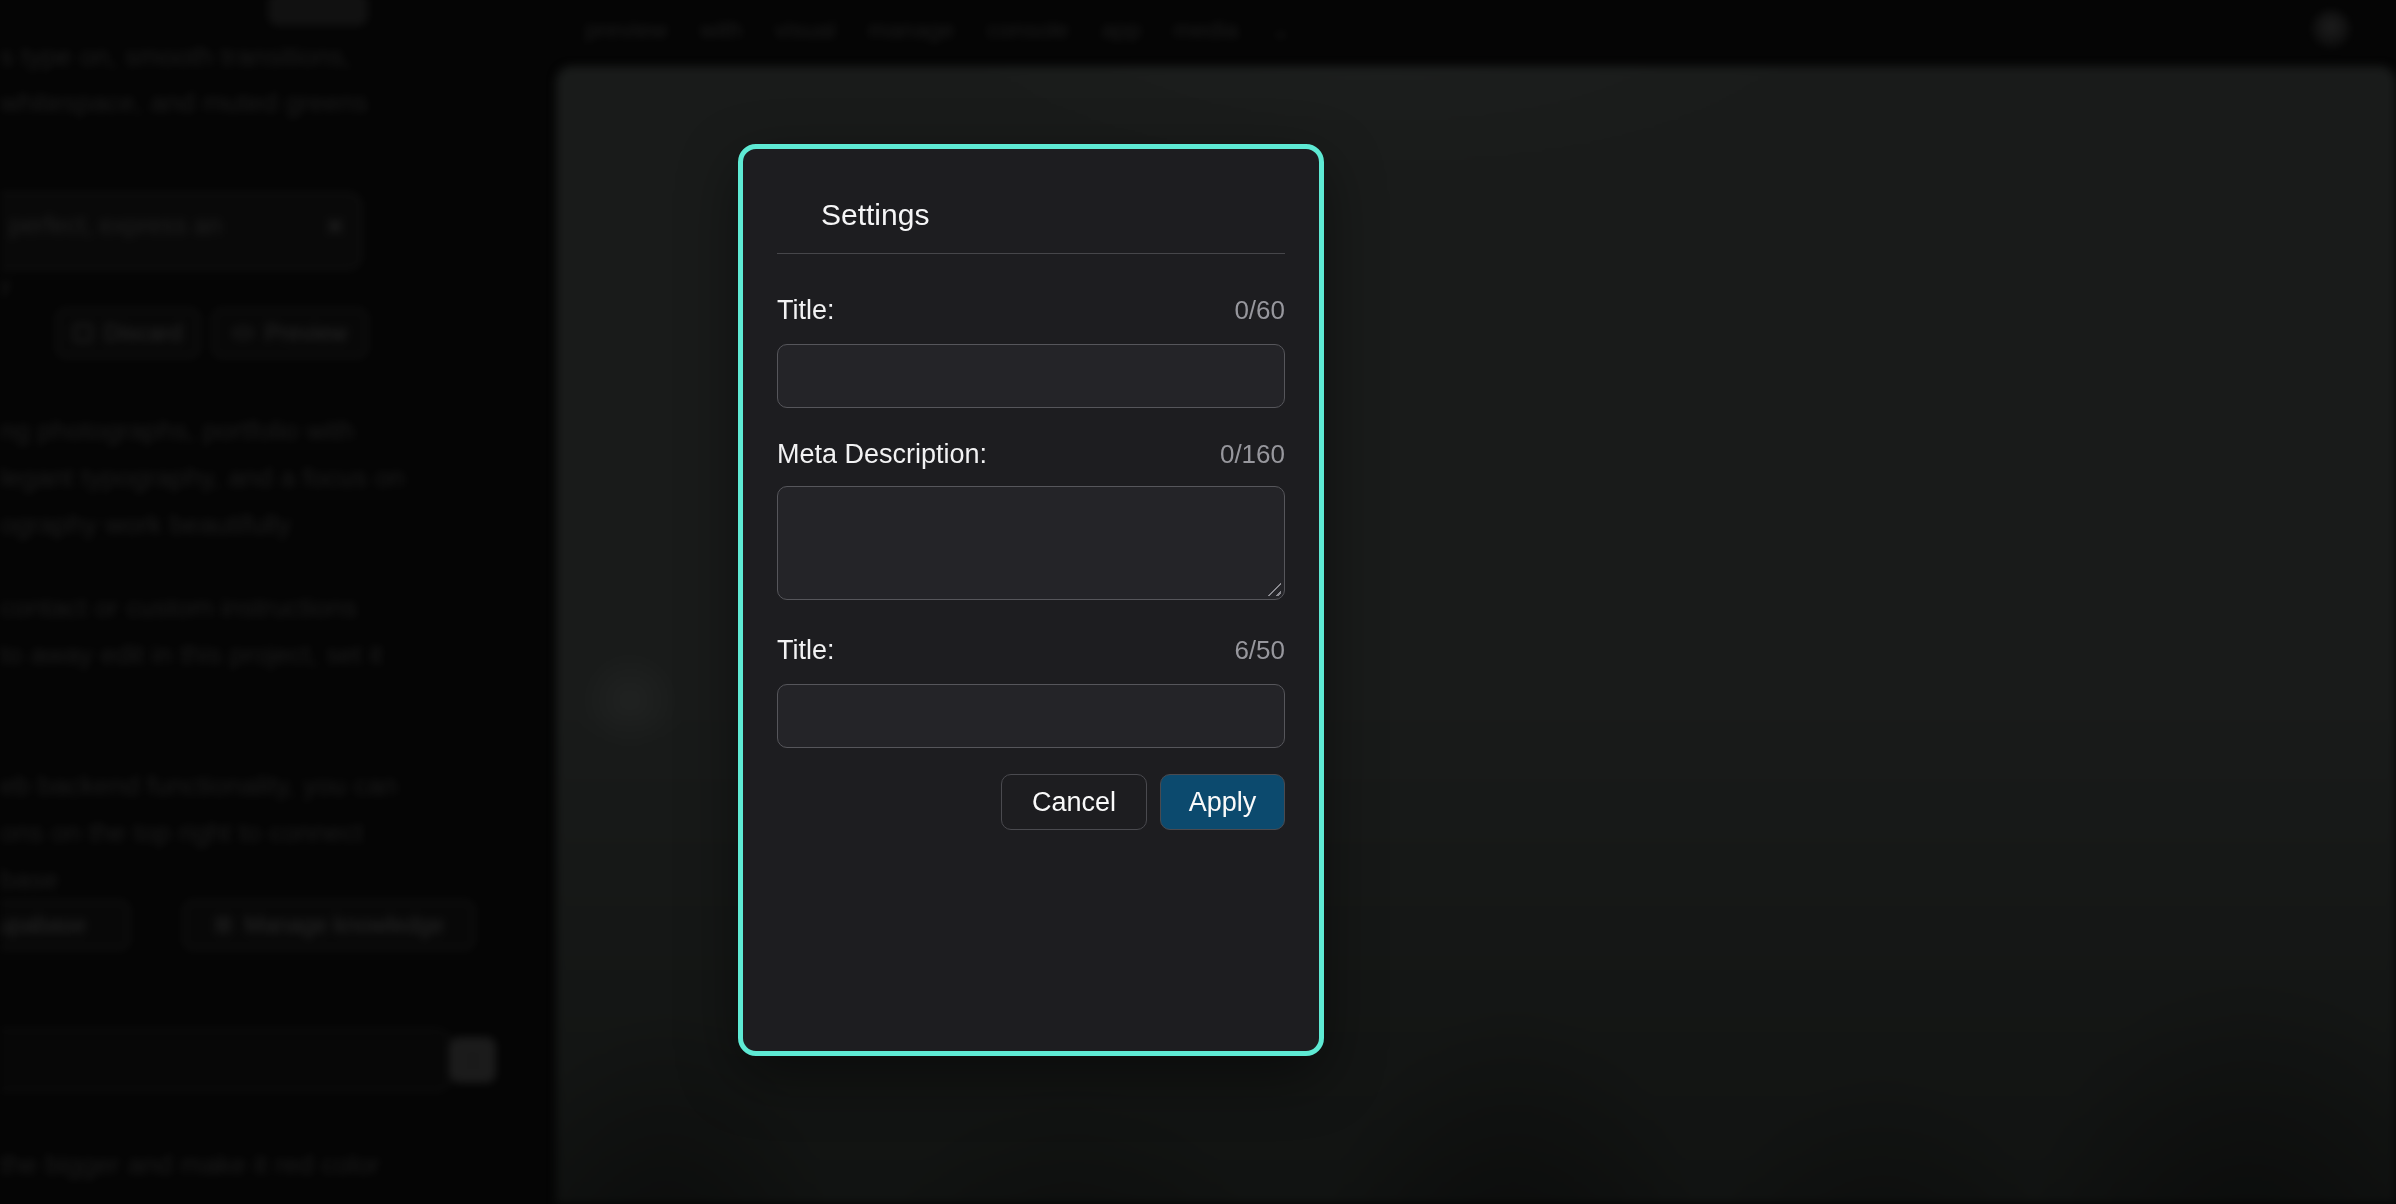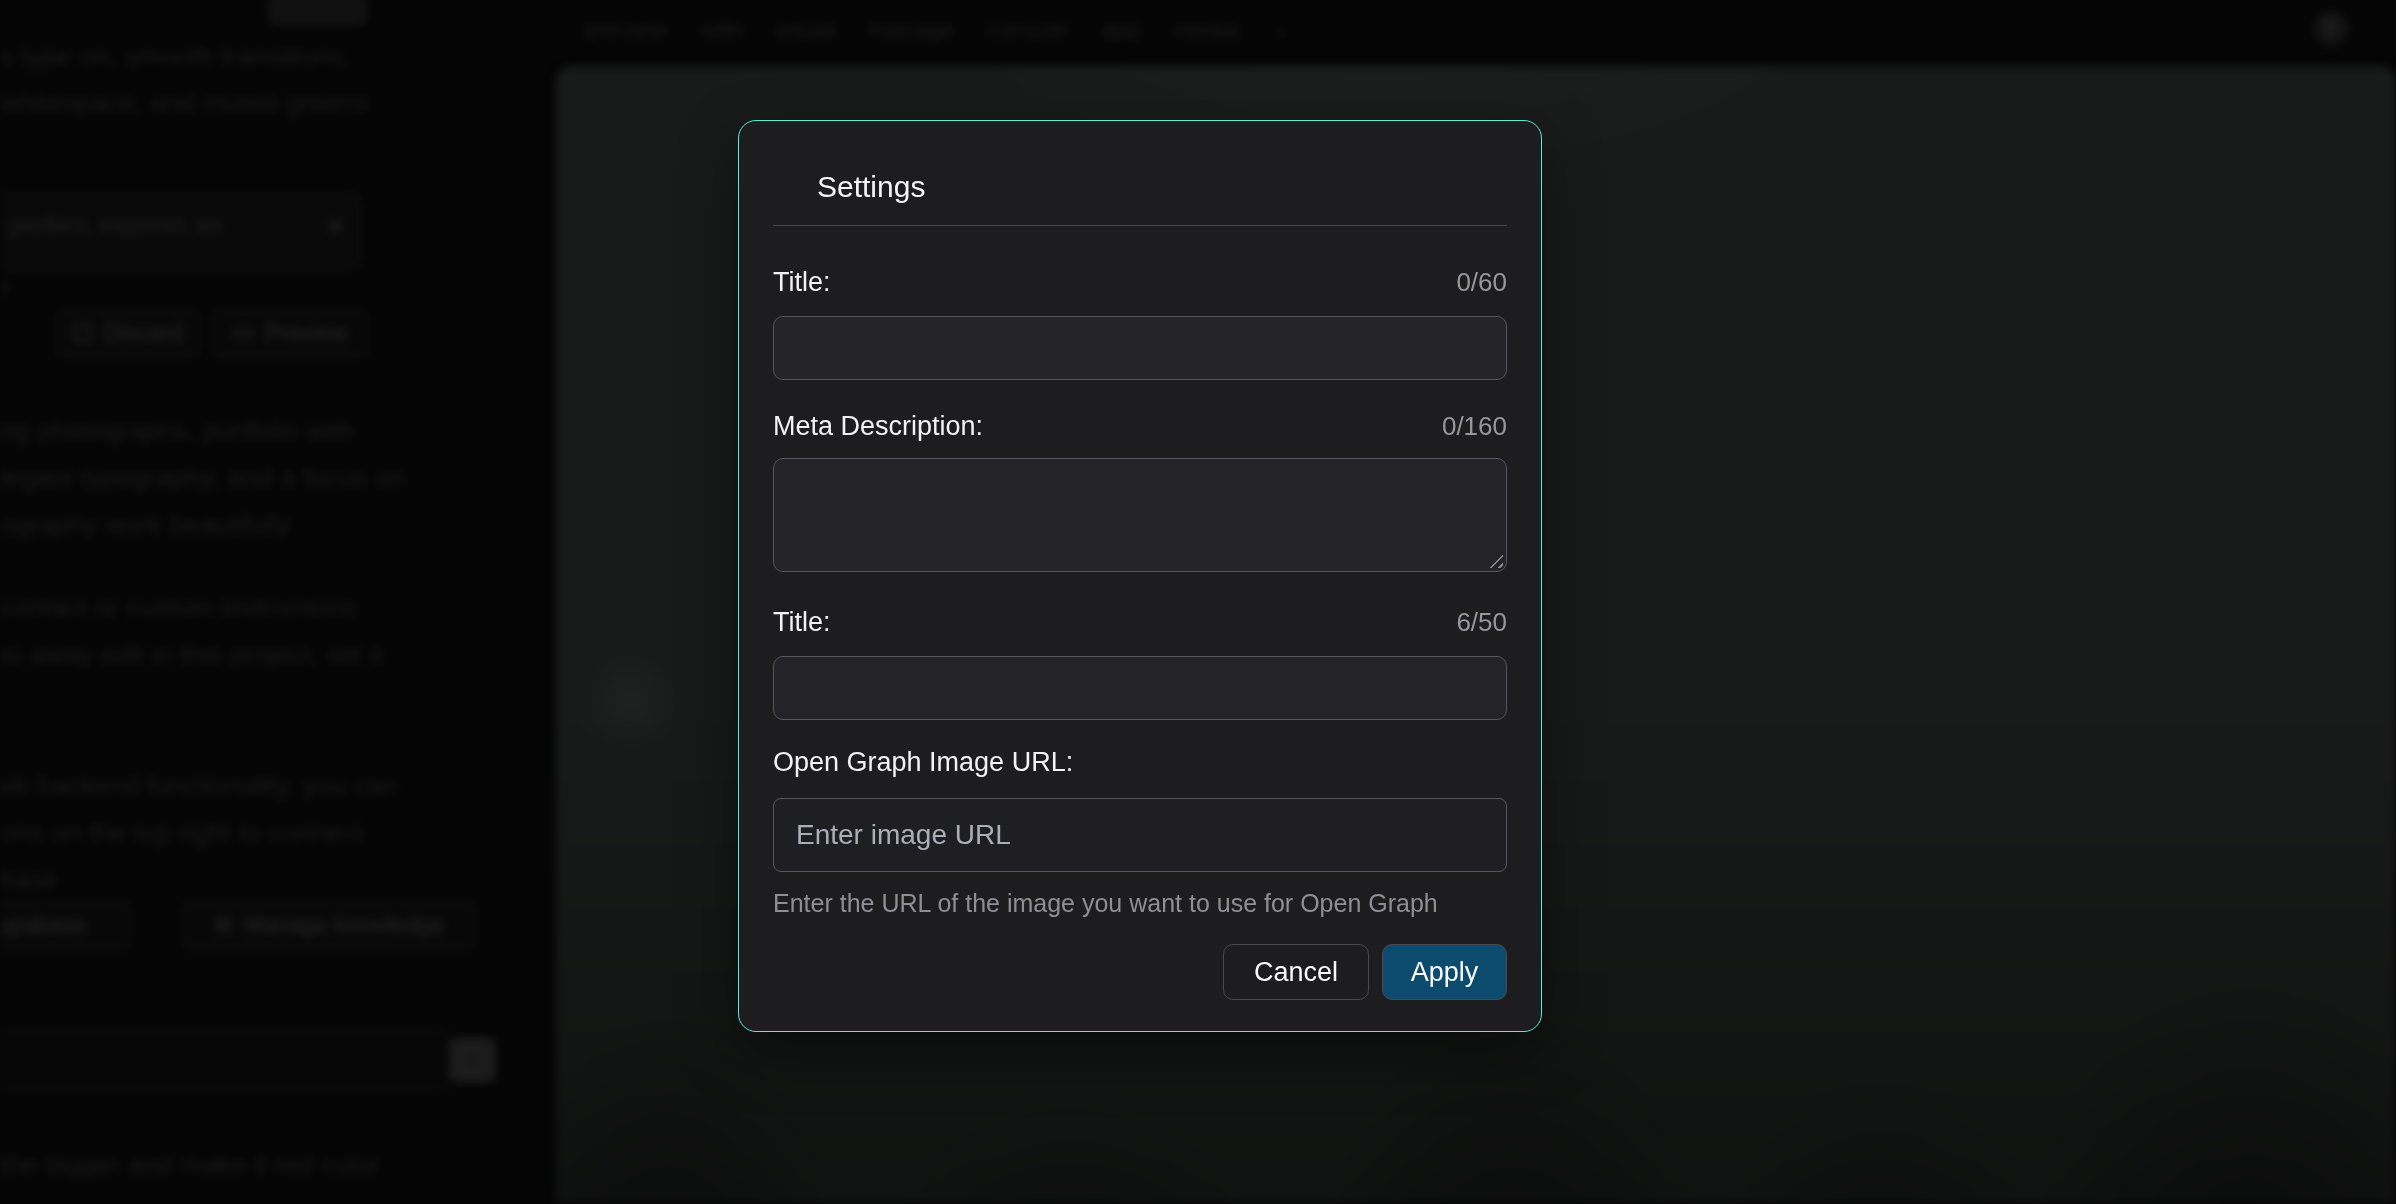--- a/index.html
+++ b/index.html
@@ -85,22 +85,22 @@
       radial-gradient(260px 420px at 6% 108%,  rgba(0,0,0,0.40), transparent 70%),
       radial-gradient(320px 380px at 28% 112%, rgba(0,0,0,0.35), transparent 70%),
       radial-gradient(300px 460px at 52% 110%, rgba(0,0,0,0.42), transparent 70%),
       radial-gradient(280px 400px at 72% 112%, rgba(0,0,0,0.35), transparent 70%),
       radial-gradient(340px 480px at 92% 108%, rgba(0,0,0,0.42), transparent 70%),
       linear-gradient(to bottom, rgba(0,0,0,0) 55%, rgba(2,4,2,0.35) 100%);
   }
 
   
   .modal {
-    position:absolute; left:738px; top:120px; width:804px; height:912px;
-    background:#1d1d20; border:1px solid #5eead4; border-radius:18px;
+    position:absolute; left:738px; top:144px; width:586px; height:912px;
+    background:#1d1d20; border:5px solid #5eead4; border-radius:18px;
     padding:0 34px; color:#f2f2f3;
     box-shadow:0 20px 60px rgba(0,0,0,0.45);
   }
   .modal-title {
     margin:48px 0 0 44px; font-size:30px; line-height:36px; font-weight:500; color:#f5f5f6;
   }
   .modal-divider { margin-top:20px; height:1px; background:#46464a; }
 
   .label-row {
     display:flex; justify-content:space-between; align-items:baseline;
@@ -243,25 +243,18 @@
   </div>
 
   <div class="g3">
     <div class="label-row">
       <span class="field-label">Title:</span>
       <span class="field-counter">6/50</span>
     </div>
     <input class="text-input" type="text" value="" style="">
   </div>
 
-  <div class="g4">
-    <div class="label-row">
-      <span class="field-label">Open Graph Image URL:</span>
-    </div>
-    <input class="url-input" type="text" placeholder="Enter image URL" style="">
-    <div class="helper-text">Enter the URL of the image you want to use for Open Graph</div>
-  </div>
 
   <div class="btn-row">
     <button class="btn btn-cancel">Cancel</button>
     <button class="btn btn-apply">Apply</button>
   </div>
 </div>
 
 </body></html>

